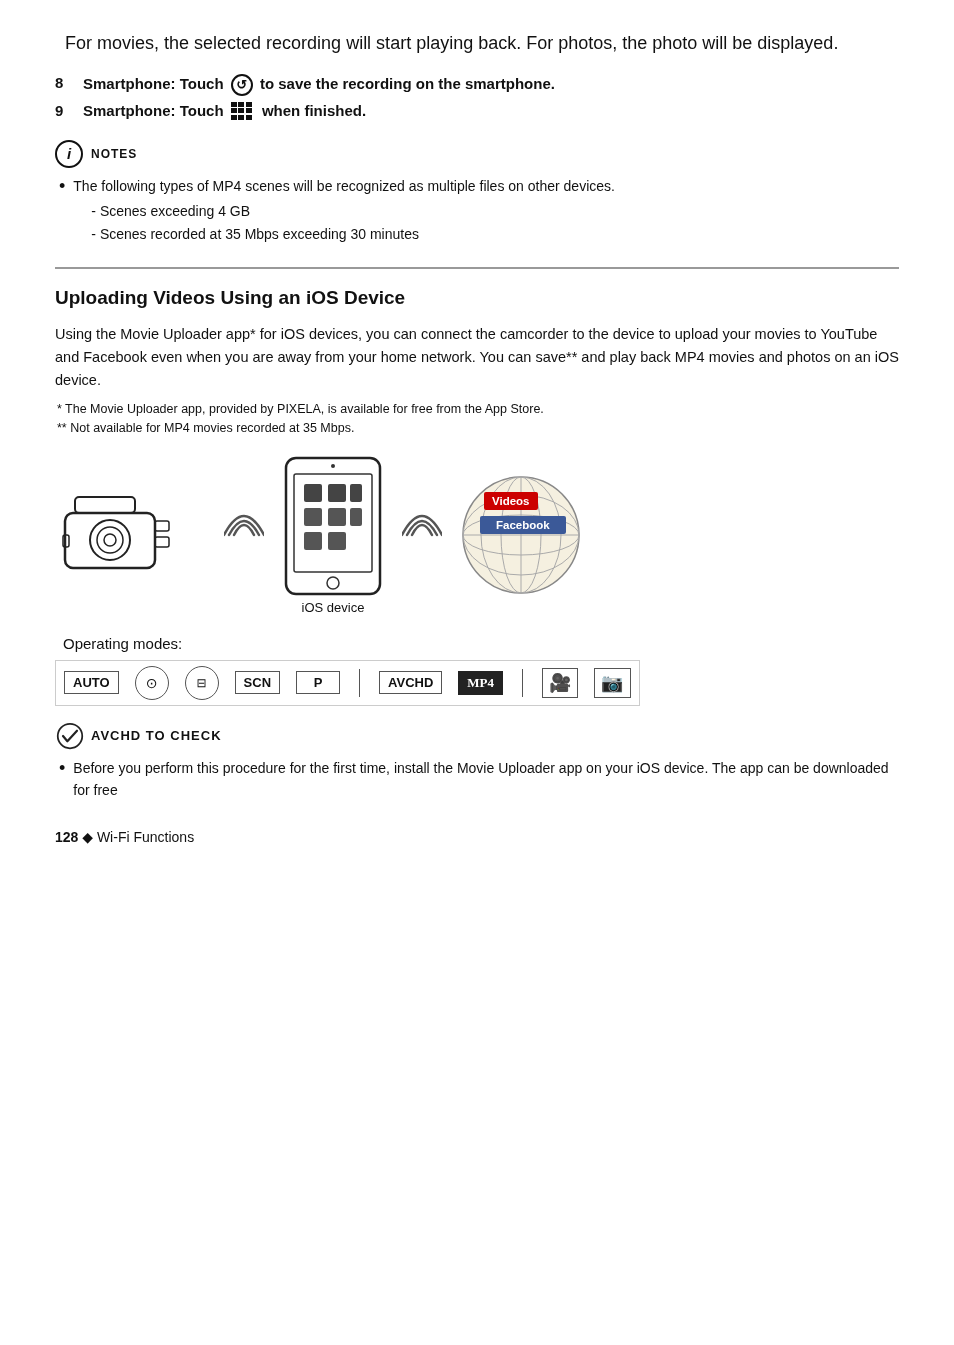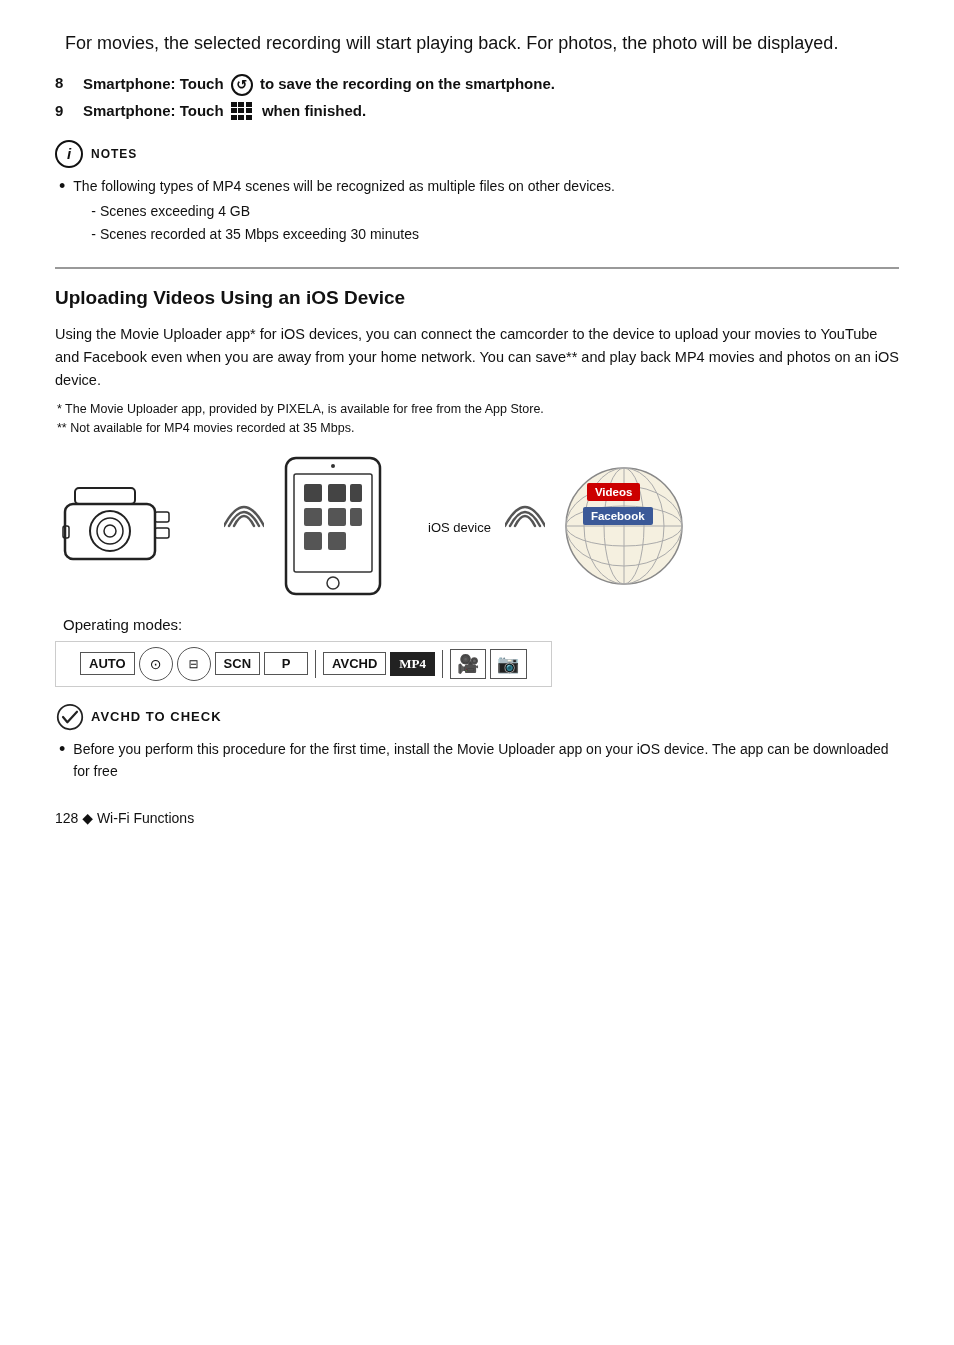--- a/index.html
+++ b/index.html
@@ -169,43 +169,42 @@
       display: flex;
       align-items: center;
       justify-content: flex-start;
       margin: 18px 0 6px 0;
       gap: 10px;
     }
 
     
     .ios-device-wrap {
       display: flex;
-      flex-direction: row;
-      align-items: center;
-      gap: 40px;
+      flex-direction: column;
+      align-items: center;
     }
     .ios-device-label {
       font-size: 13px;
       margin-top: 4px;
       text-align: center;
     }
 
     
     .op-modes-label {
       font-size: 15px;
       margin-bottom: 8px;
       margin-top: 20px;
       margin-left: 8px;
     }
     .op-modes-bar {
       display: flex;
       align-items: center;
-      gap: 4px;
+      gap: 16px;
       border: 1px solid #ccc;
-      padding: 5px 24px;
+      padding: 5px 8px;
       width: fit-content;
       margin-bottom: 16px;
     }
     .mode-box {
       border: 1.5px solid #555;
       padding: 3px 8px;
       font-size: 13px;
       font-weight: bold;
       min-width: 44px;
       text-align: center;
@@ -269,21 +268,21 @@
       font-size: 14px;
       line-height: 1.55;
     }
 
     
     .page-footer {
       margin-top: 28px;
       font-size: 14px;
     }
     .page-footer .page-num {
-      font-weight: normal;
+      font-weight: bold;
     }
     .page-footer .footer-text {
       font-weight: normal;
     }
   </style>
 </head>
 <body>
 
 <p class="intro-text">For movies, the selected recording will start playing back. For photos, the photo will be displayed.</p>
 
@@ -440,21 +439,21 @@
     ">Videos</div>
     
     <div style="
       position:absolute;
       top:46px;
       left:24px;
       background:#3b5998;
       color:white;
       font-weight:bold;
       font-size:11.5px;
-      padding:3px 8px;
+      padding:3px 16px;
       border-radius:2px;
       white-space:nowrap;
     ">Facebook</div>
   </div>
 </div>
 
 <div class="op-modes-label">Operating modes:</div>
 <div class="op-modes-bar">
   <div class="mode-box">AUTO</div>
   <div class="mode-circle" style="font-size:14px;">⊙</div>

